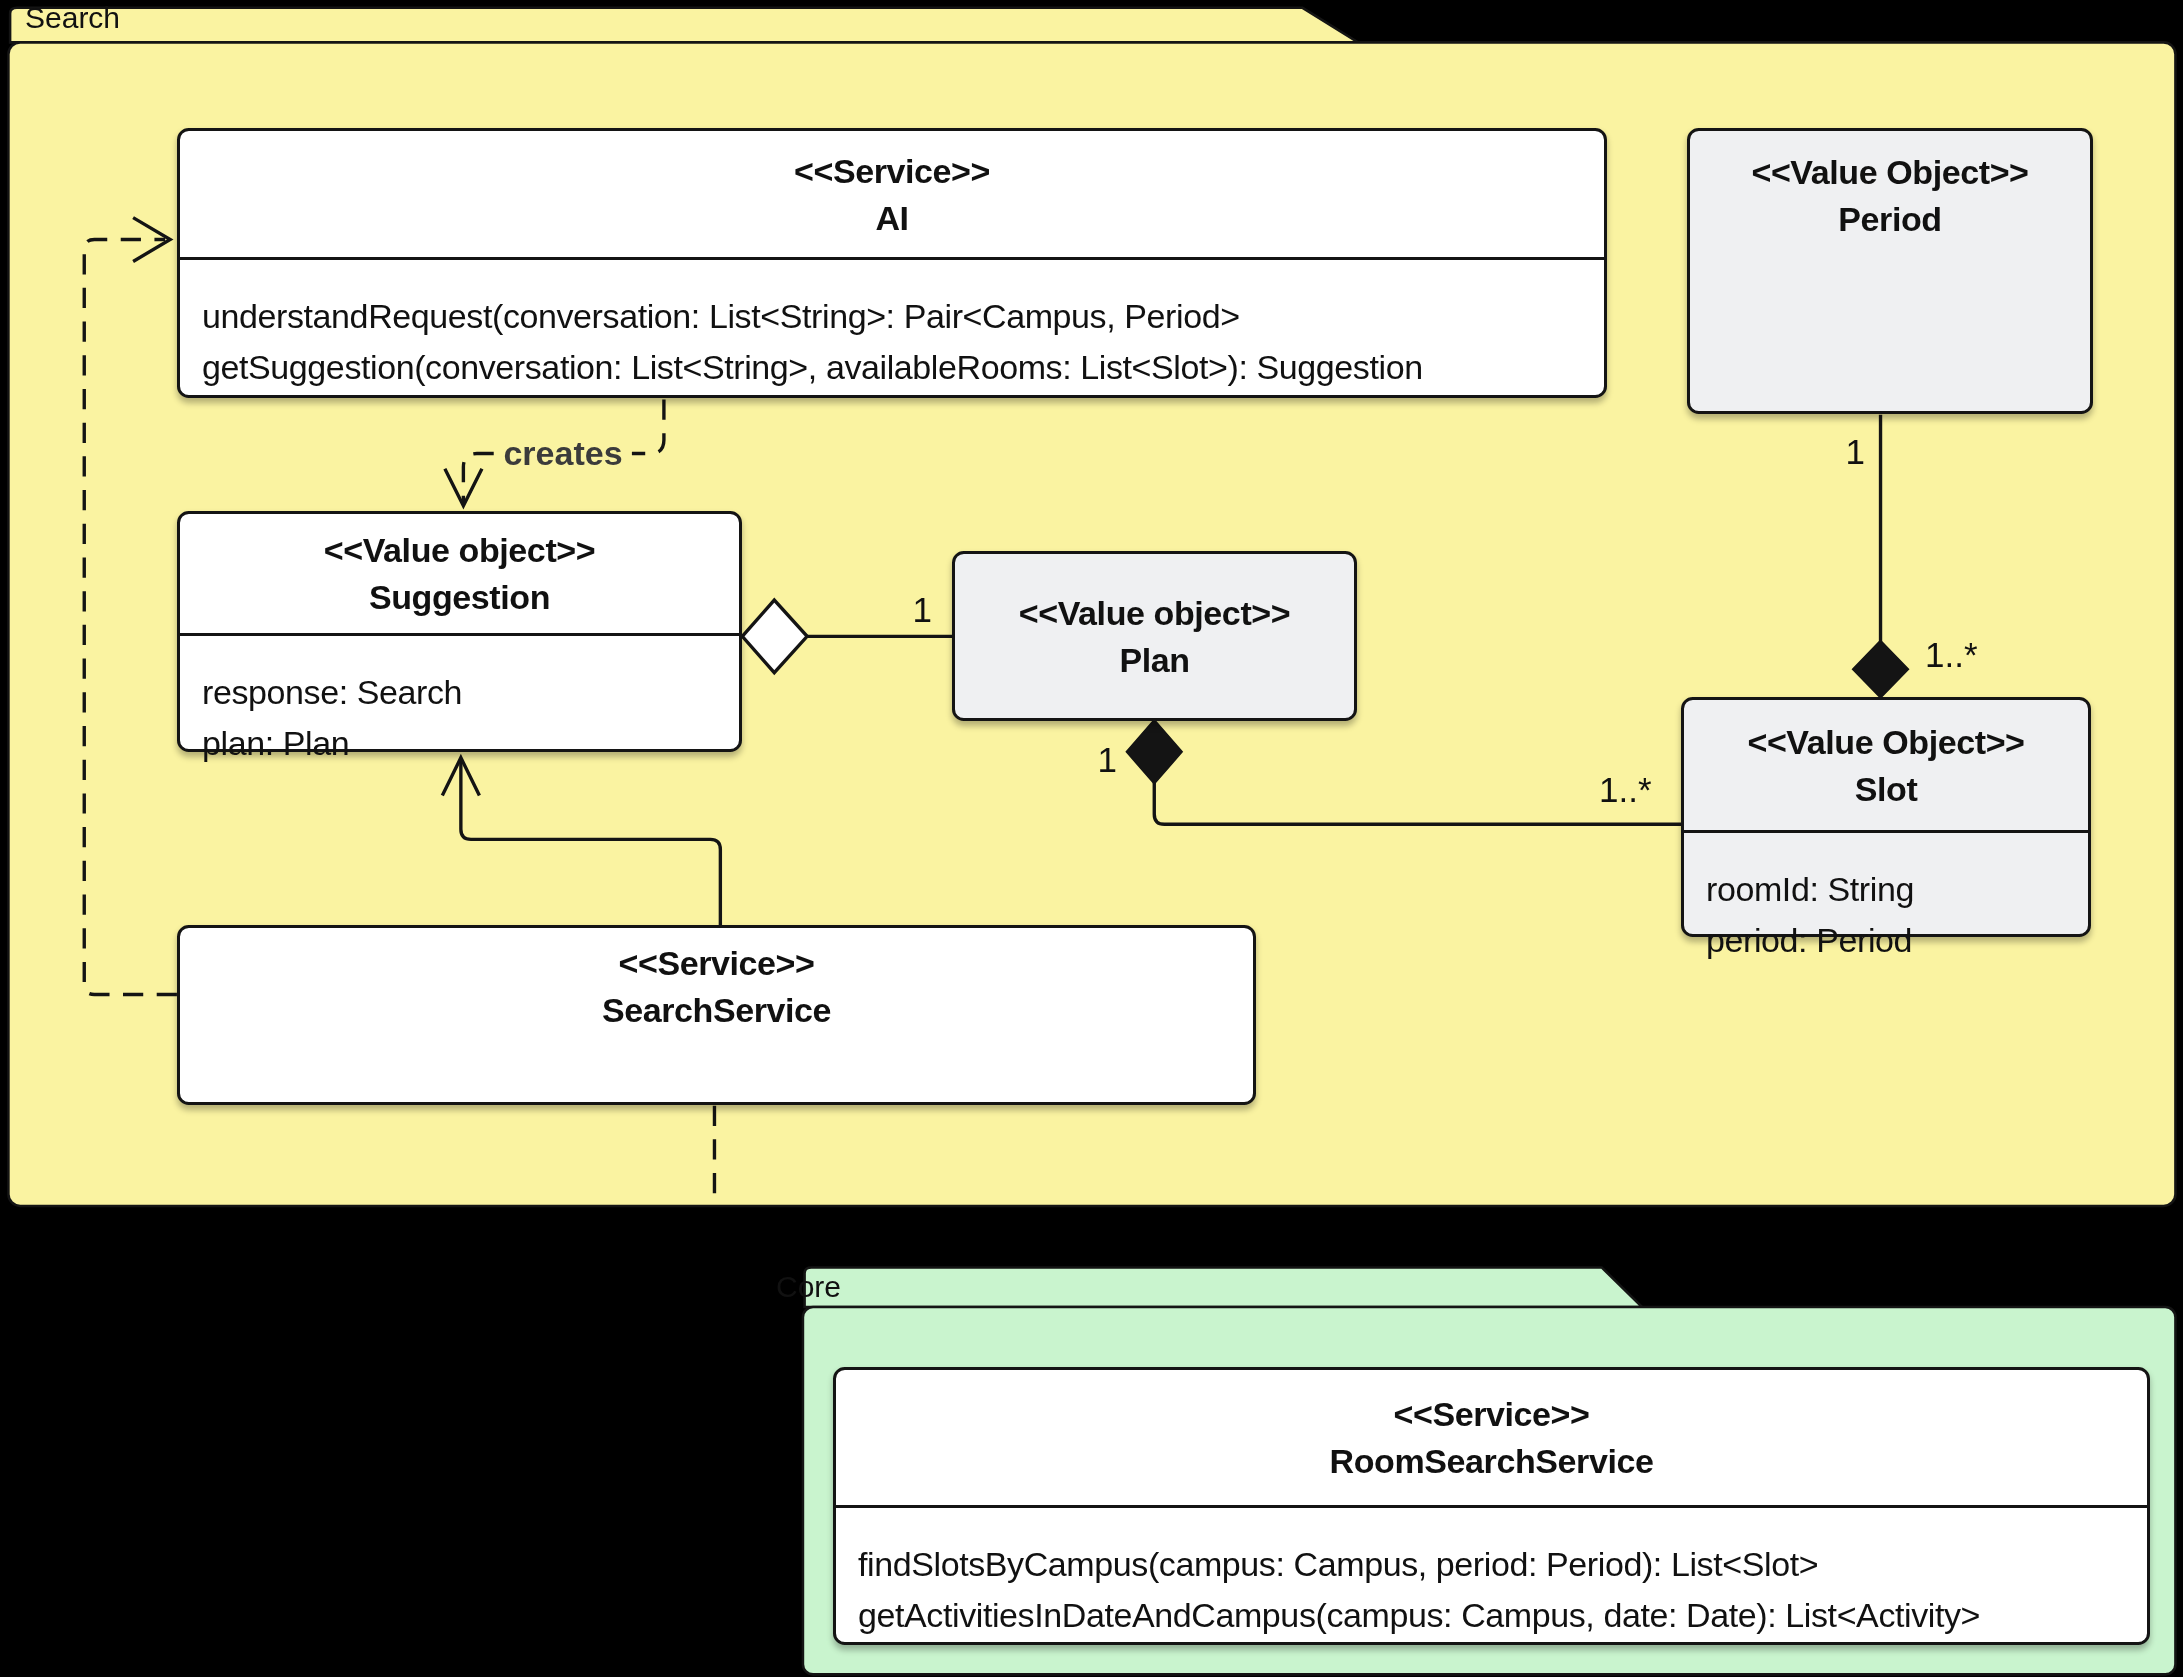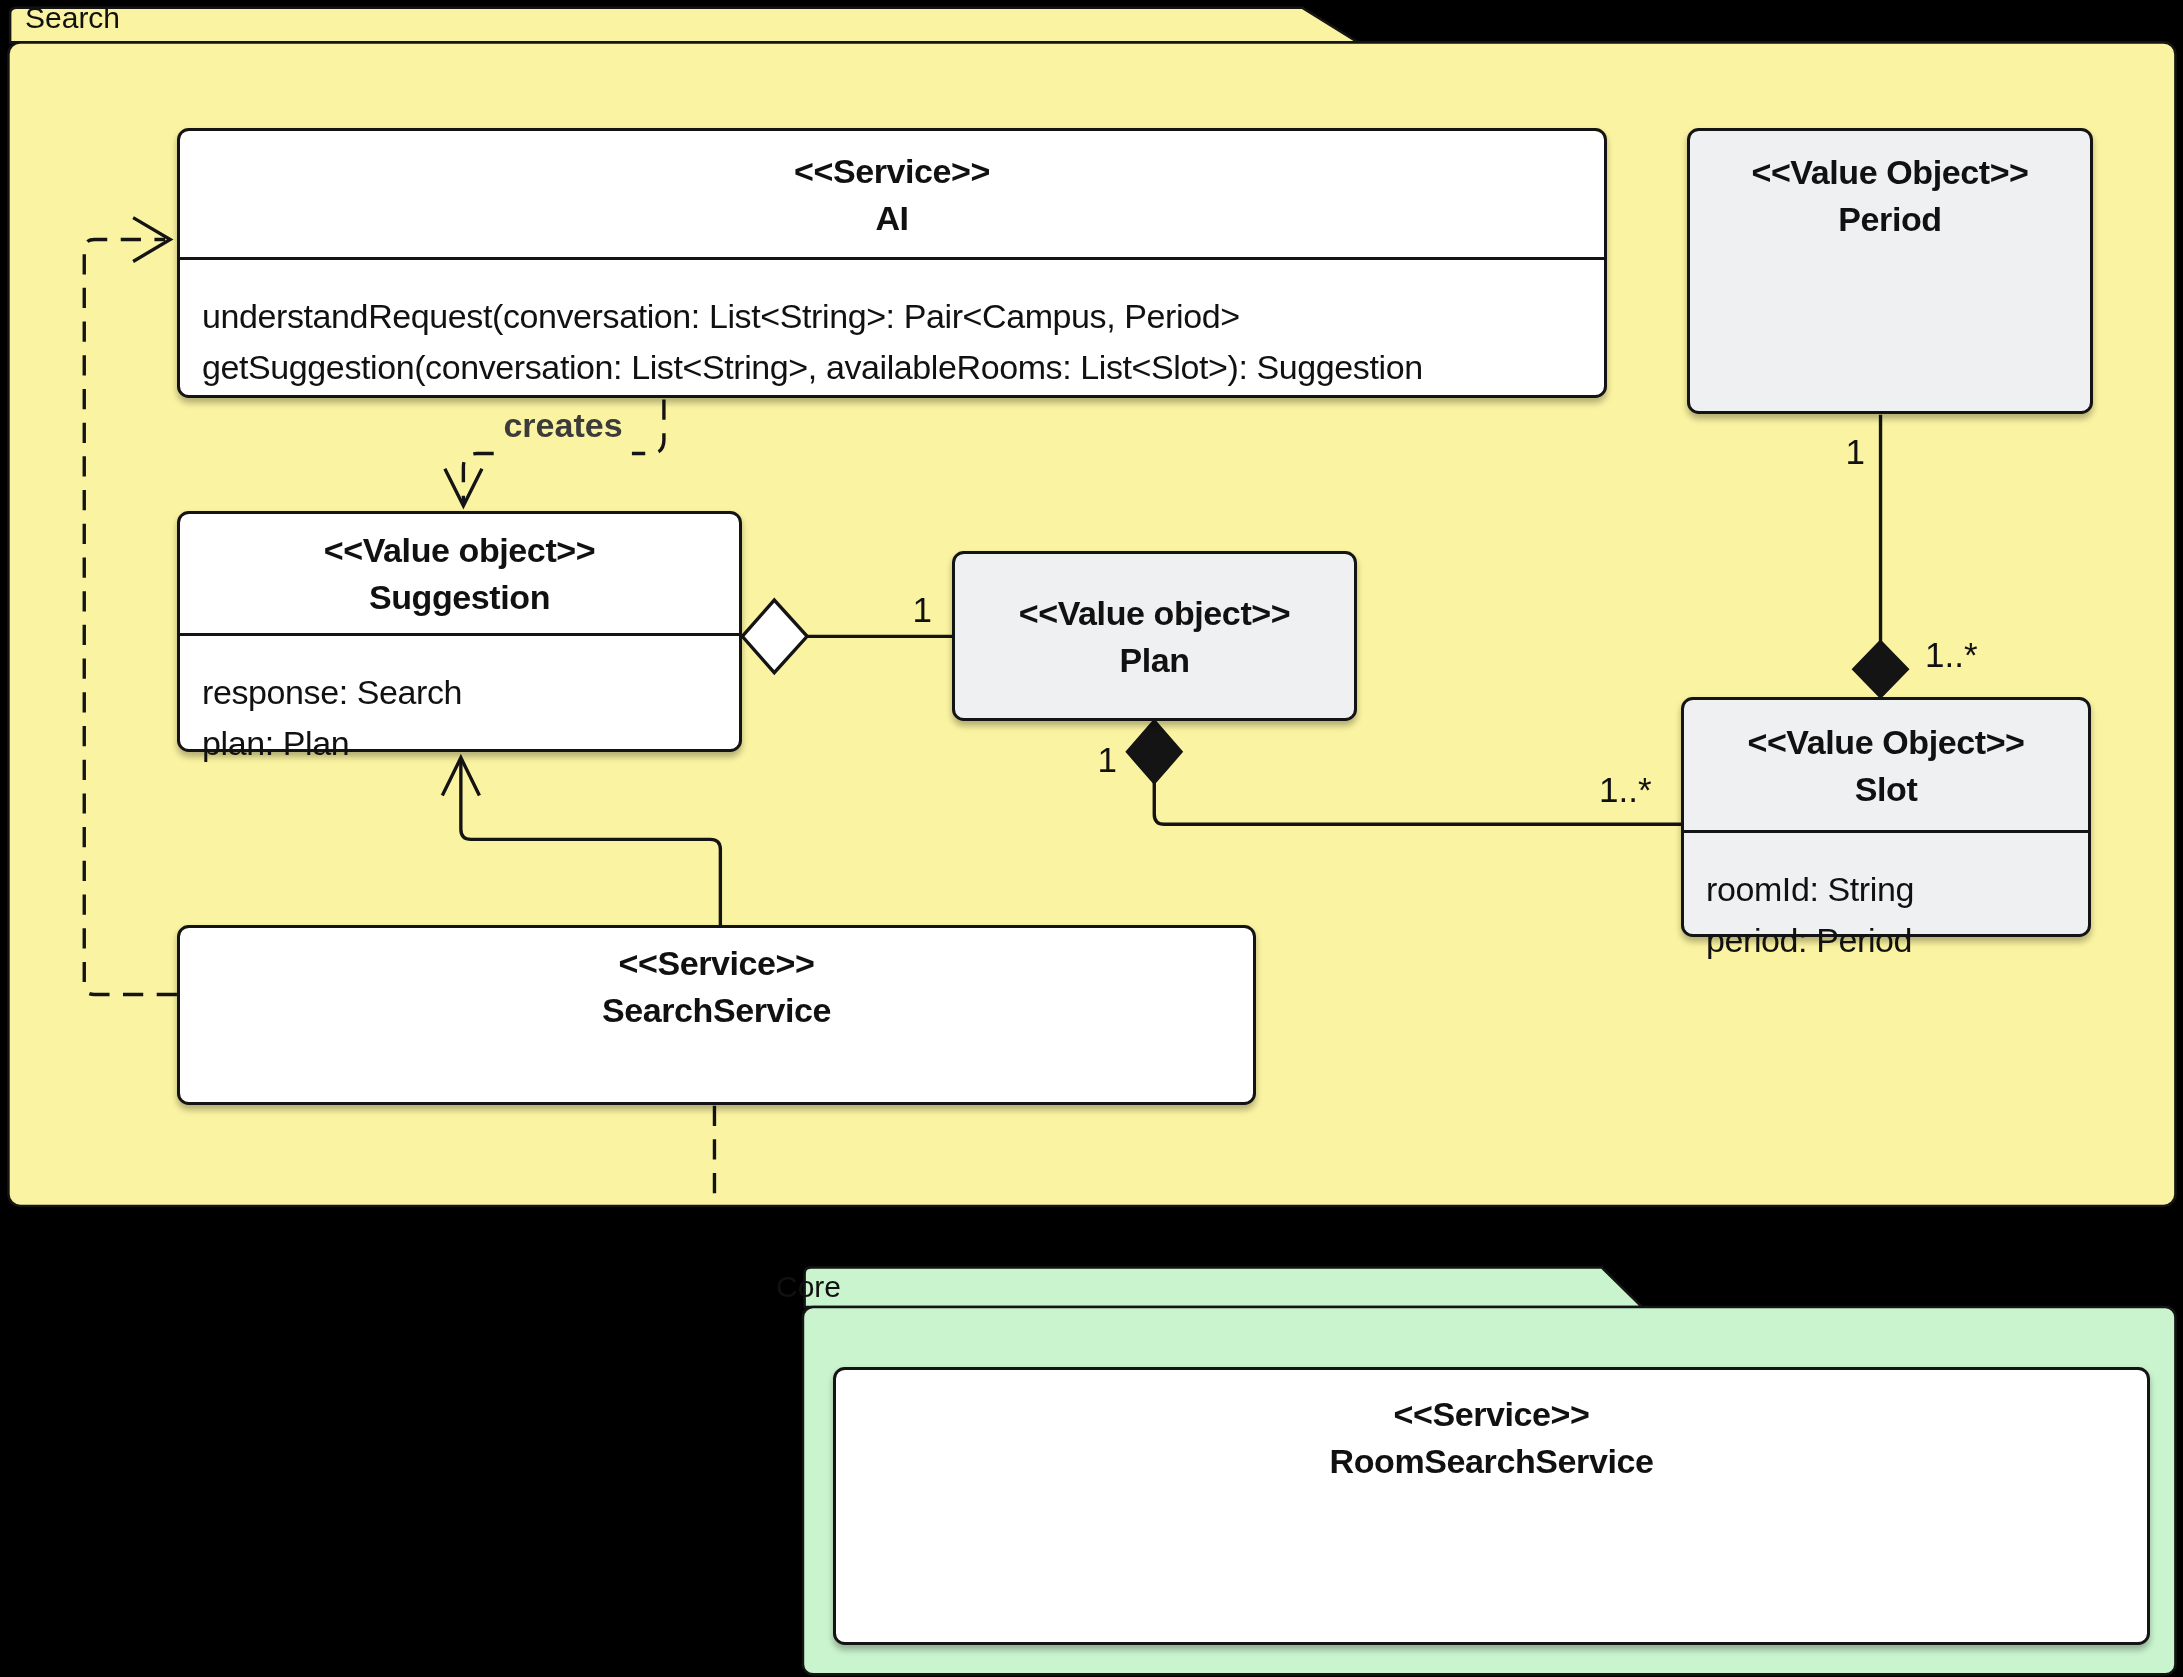--- a/index.html
+++ b/index.html
@@ -164,23 +164,27 @@
       <div class="uml-stereo">&lt;&lt;Service&gt;&gt;</div>
       <div class="uml-name">SearchService</div>
     </div>
   </div>
 
   <div class="uml-class" style="left:833px;top:1367px;width:1317px;height:278px;--head-h:135px;">
     <div class="uml-head">
       <div class="uml-stereo">&lt;&lt;Service&gt;&gt;</div>
       <div class="uml-name">RoomSearchService</div>
     </div>
+    <div class="uml-members">
+      <div class="uml-member">findSlotsByCampus(campus: Campus, period: Period): List&lt;Slot&gt;</div>
+      <div class="uml-member">getActivitiesInDateAndCampus(campus: Campus, date: Date): List&lt;Activity&gt;</div>
+    </div>
   </div>
 
-  <div class="edge-label" style="left:494px;top:408px;width:138px;">creates</div>
+  <div class="edge-label" style="left:494px;top:436px;width:138px;">creates</div>
 
   <div class="mult r" style="left:890px;top:592px;width:42px;">1</div>
 
   <div class="mult r" style="left:1082px;top:742px;width:35px;">1</div>
 
   <div class="mult" style="left:1599px;top:772px;width:78px;">1..*</div>
 
   <div class="mult r" style="left:1830px;top:434px;width:35px;">1</div>
 
   <div class="mult" style="left:1925px;top:637px;width:93px;">1..*</div>

